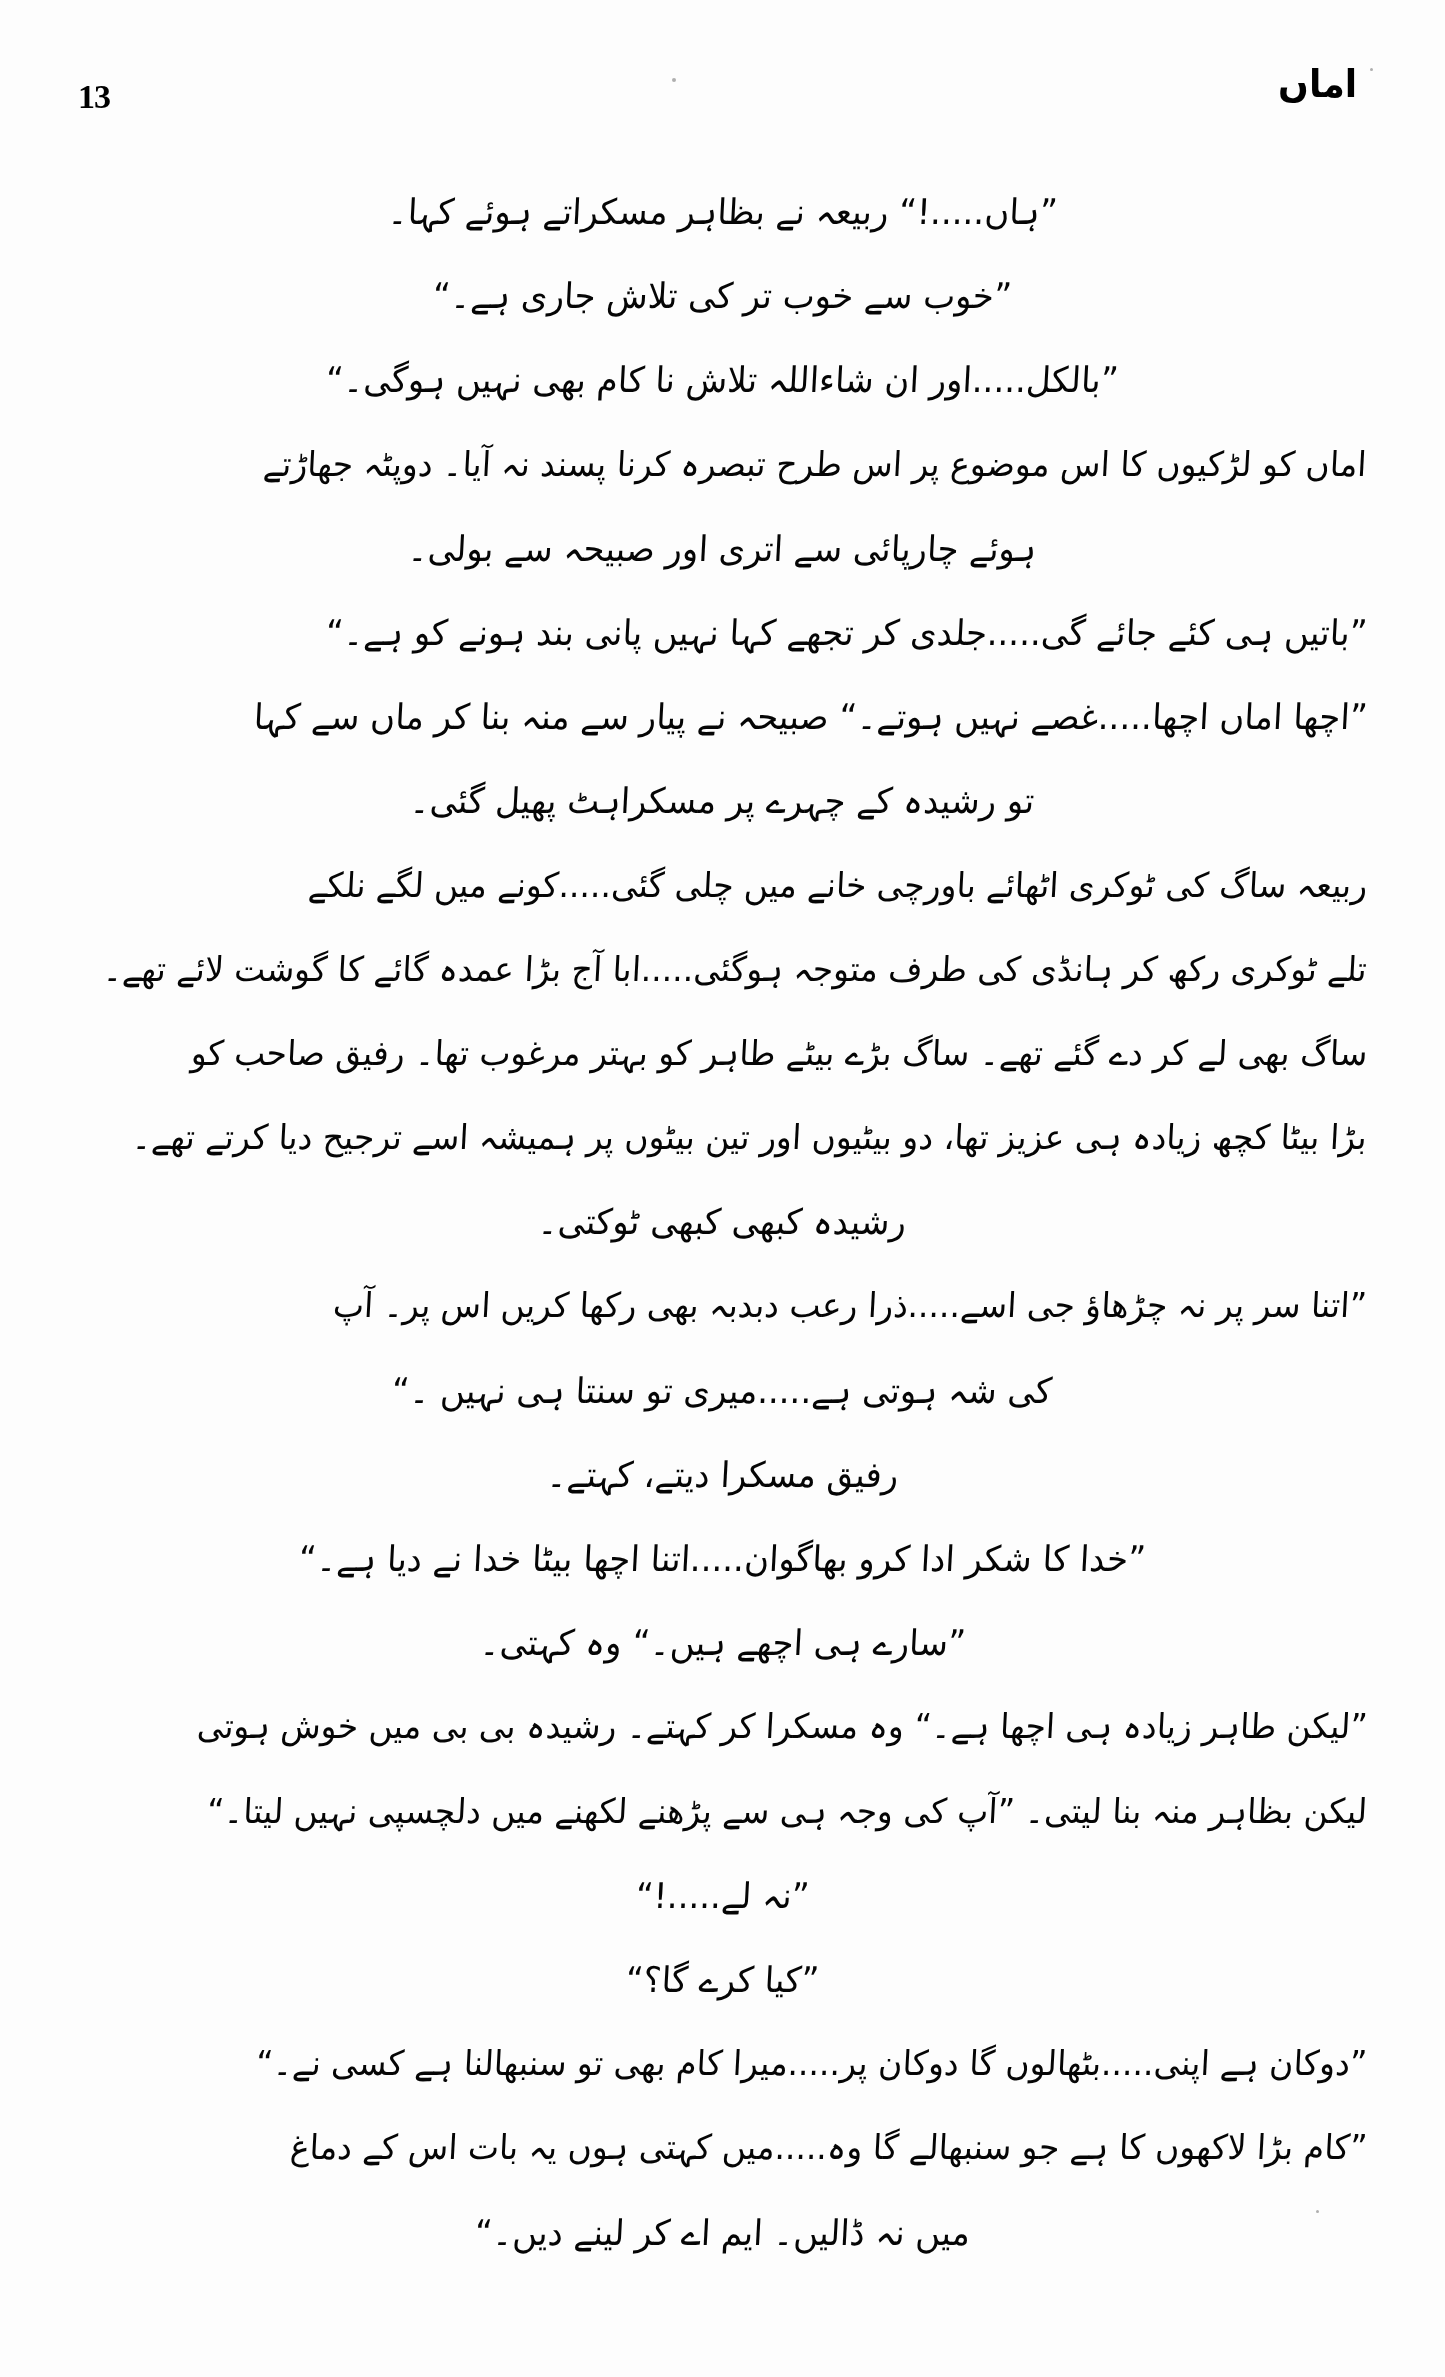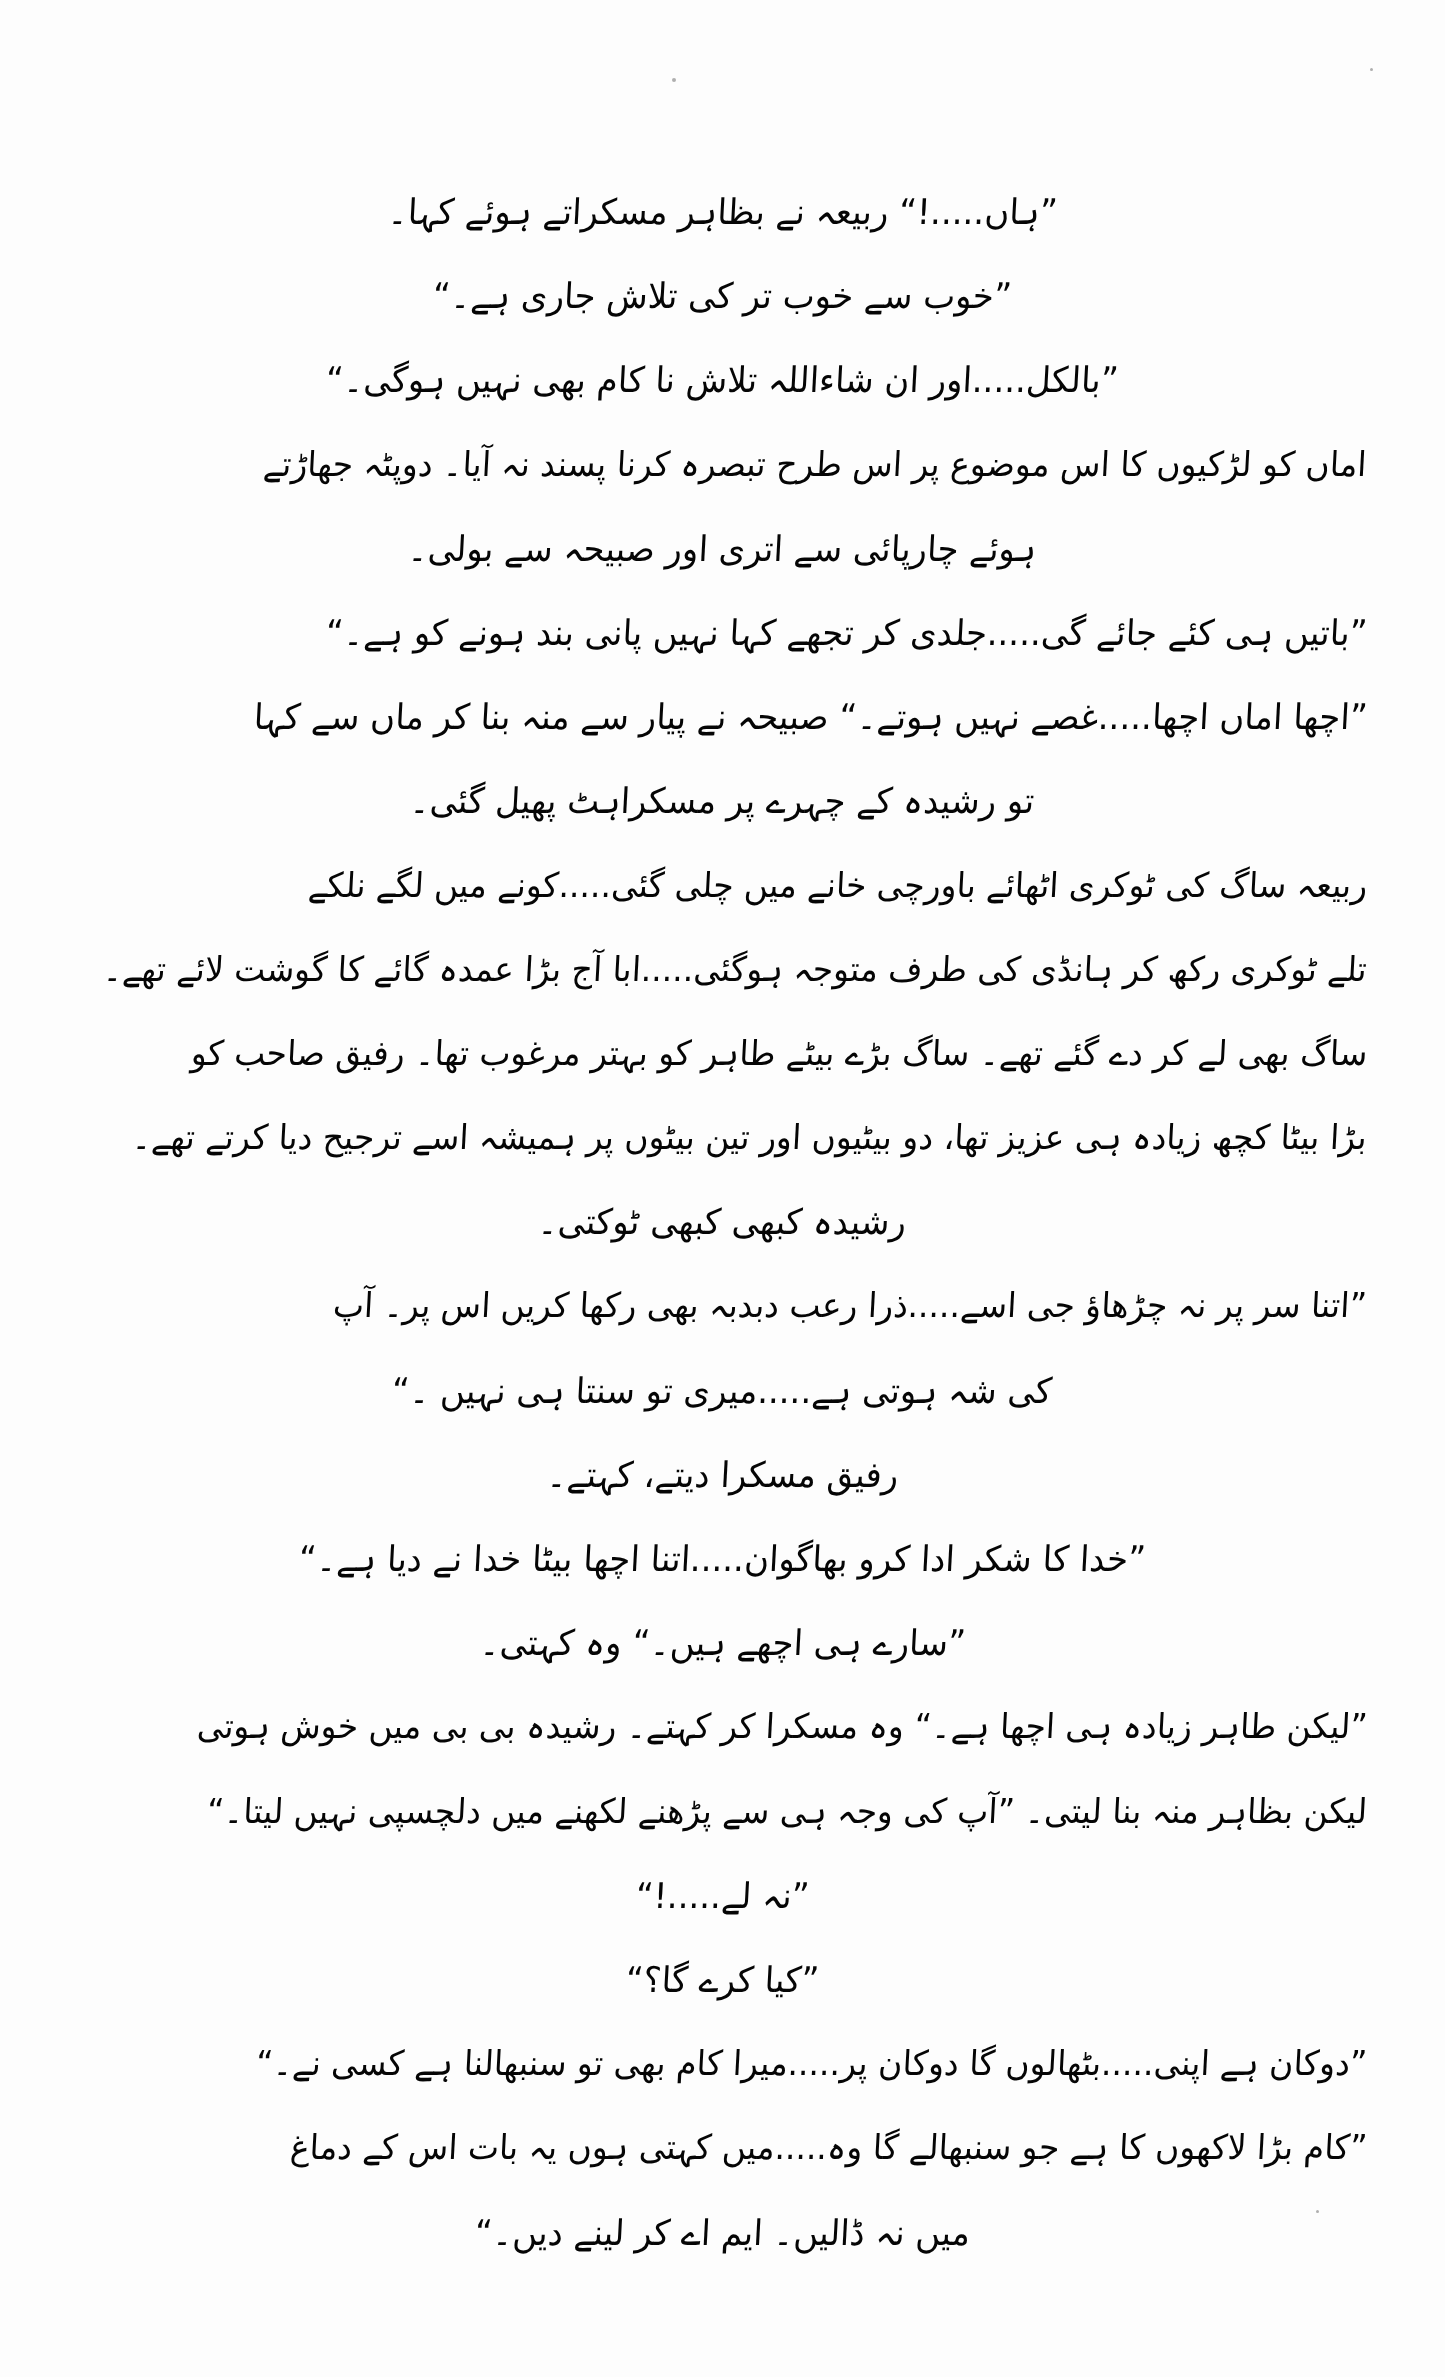--- a/index.html
+++ b/index.html
@@ -93,20 +93,24 @@
     background: #6f6f6f;
     border-radius: 50%;
     opacity: .55;
   }
 </style>
 </head>
 <body>
 
 <div class="page">
 
+  <div class="running-header">
+    <div class="folio">13</div>
+    <div class="header-title">اماں</div>
+  </div>
 
   <div class="speck" style="left:672px; top:78px;  width:4px; height:4px;"></div>
   <div class="speck" style="left:1370px;top:68px;  width:3px; height:3px;"></div>
   <div class="speck" style="left:1316px;top:2210px;width:3px; height:3px;"></div>
 
   <div class="body-block" style="top: 170px;">
     <div class="line a-center" style="height: 84.2px; line-height: 84.2px;"><span>”ہاں.....!“ ربیعہ نے بظاہر مسکراتے ہوئے کہا۔</span></div>
     <div class="line a-center" style="height: 84.2px; line-height: 84.2px;"><span>”خوب سے خوب تر کی تلاش جاری ہے۔“</span></div>
     <div class="line a-center" style="height: 84.2px; line-height: 84.2px;"><span>”بالکل.....اور ان شاءاللہ تلاش نا کام بھی نہیں ہوگی۔“</span></div>
     <div class="line a-right wide" style="height: 84.2px; line-height: 84.2px;"><span>اماں کو لڑکیوں کا اس موضوع پر اس طرح تبصرہ کرنا پسند نہ آیا۔ دوپٹہ جھاڑتے</span></div>

